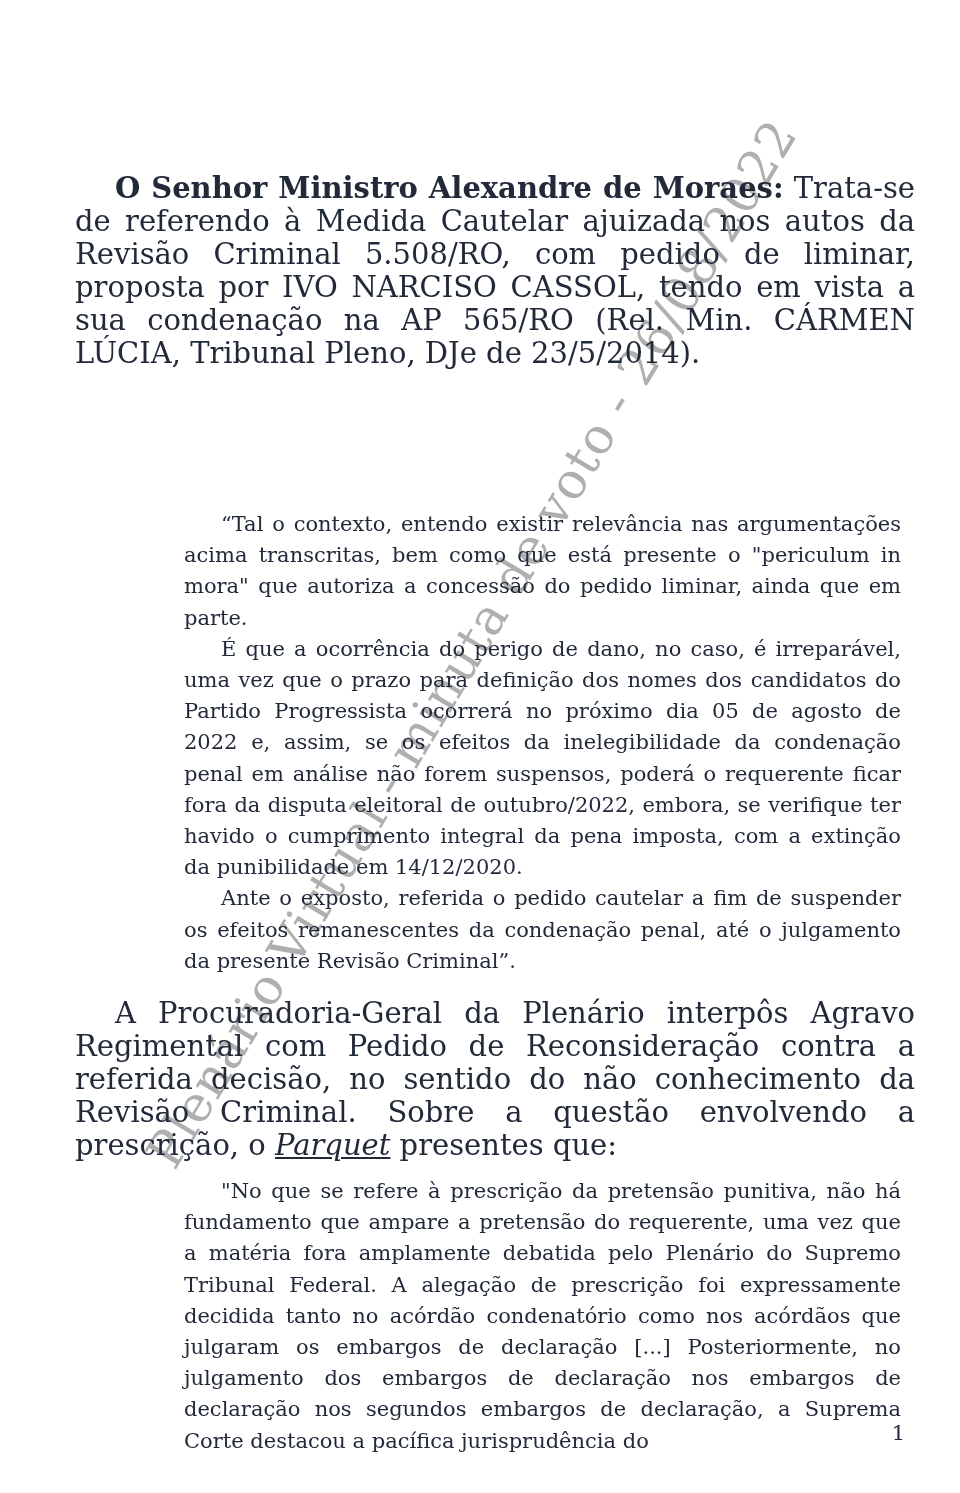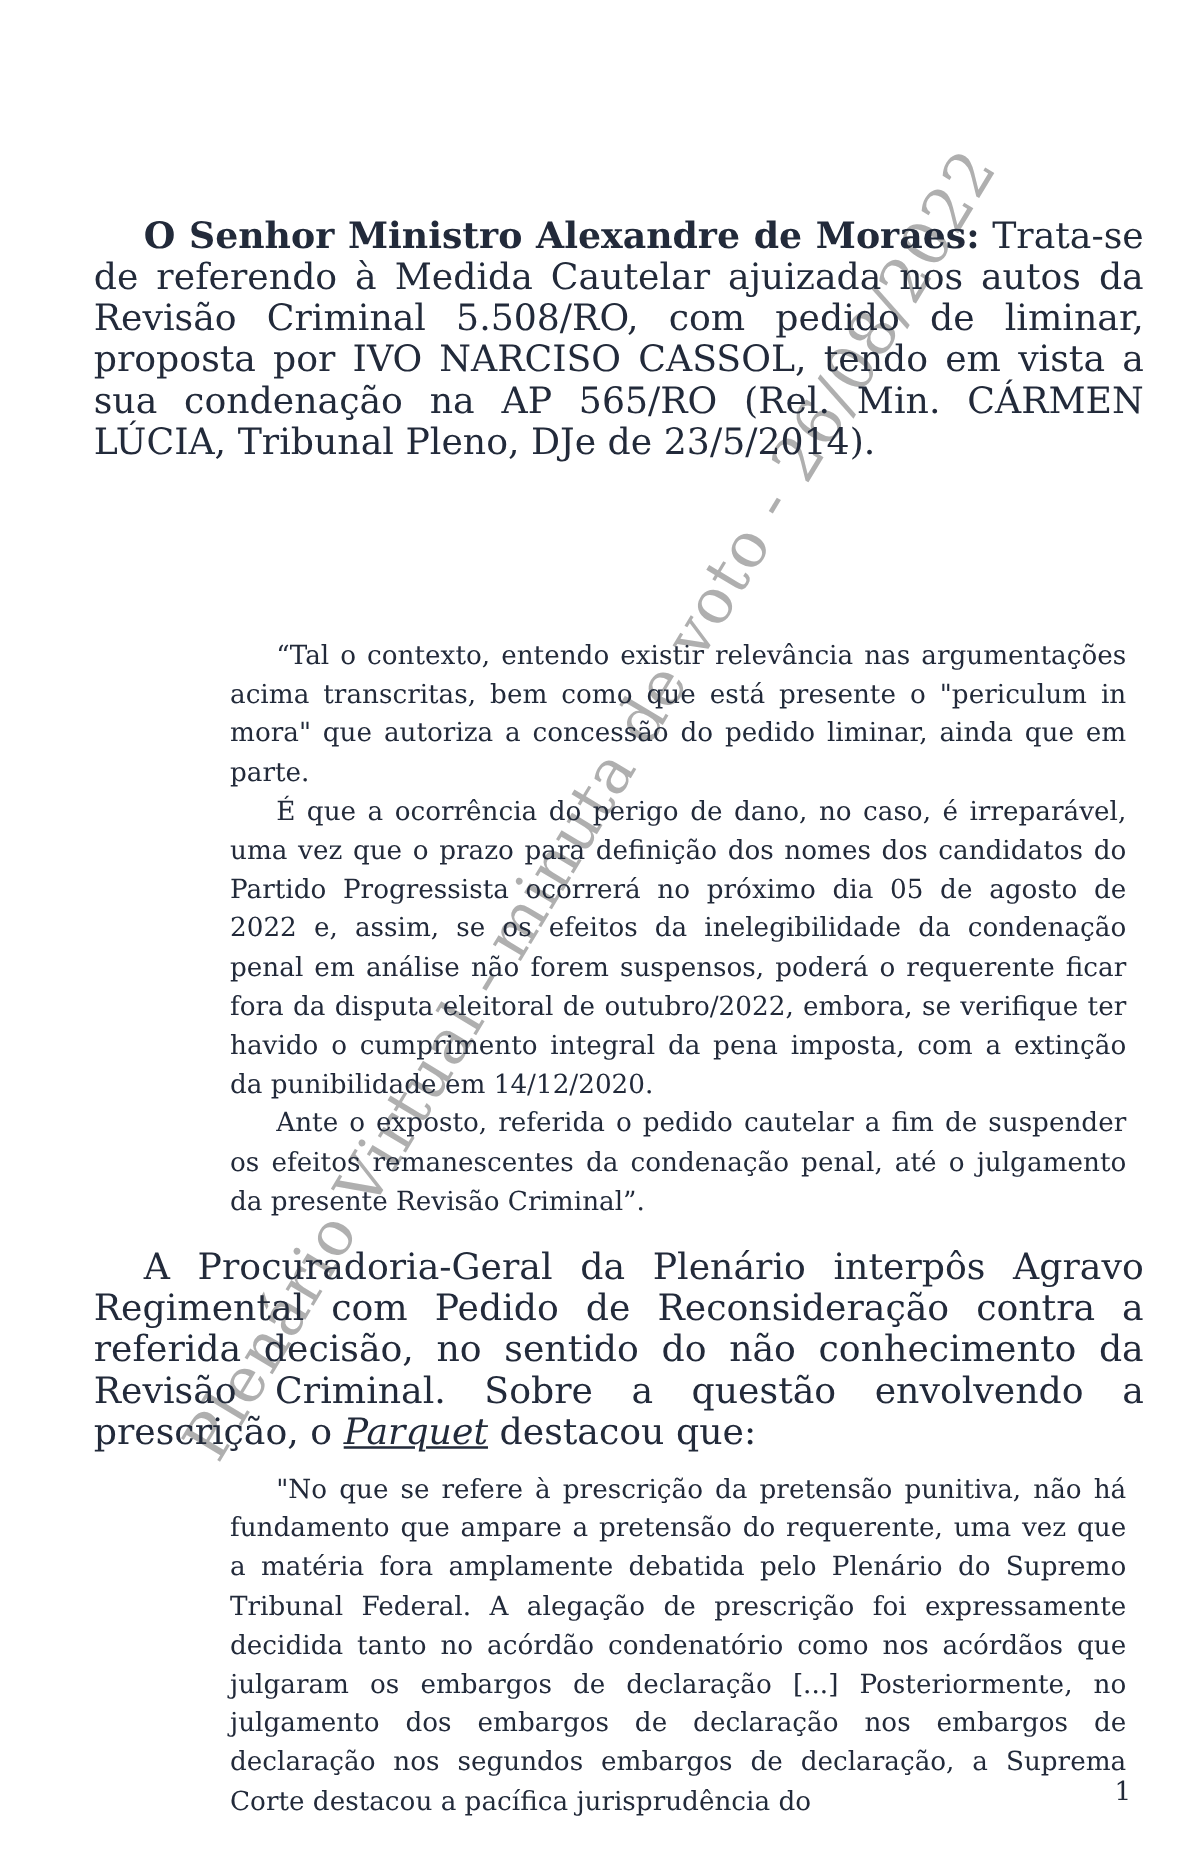--- a/index.html
+++ b/index.html
@@ -79,21 +79,21 @@
   </p>
 
 
   <div class="layer quote-block q1">
     <p>“Tal o contexto, entendo existir relevância nas argumentações acima transcritas, bem como que está presente o "periculum in mora" que autoriza a concessão do pedido liminar, ainda que em parte.</p>
     <p>É que a ocorrência do perigo de dano, no caso, é irreparável, uma vez que o prazo para definição dos nomes dos candidatos do Partido Progressista ocorrerá no próximo dia 05 de agosto de 2022 e, assim, se os efeitos da inelegibilidade da condenação penal em análise não forem suspensos, poderá o requerente ficar fora da disputa eleitoral de outubro/2022, embora, se verifique ter havido o cumprimento integral da pena imposta, com a extinção da punibilidade em 14/12/2020.</p>
     <p>Ante o exposto, referida o pedido cautelar a fim de suspender os efeitos remanescentes da condenação penal, até o julgamento da presente Revisão Criminal”.</p>
   </div>
 
   <p class="layer body-para p3">
-    <span>A Procuradoria-Geral da Plenário interpôs Agravo Regimental com Pedido de Reconsideração contra a referida decisão, no sentido do não conhecimento da Revisão Criminal. Sobre a questão envolvendo a prescrição, o </span><span class="italic">Parquet</span><span> destacou que:</span>
+    <span>A Procuradoria-Geral da Plenário interpôs Agravo Regimental com Pedido de Reconsideração contra a referida decisão, no sentido do não conhecimento da Revisão Criminal. Sobre a questão envolvendo a prescrição, o </span><span class="italic">Parquet</span><span> presentes que:</span>
   </p>
 
   <div class="layer quote-block q2">
     <p>"No que se refere à prescrição da pretensão punitiva, não há fundamento que ampare a pretensão do requerente, uma vez que a matéria fora amplamente debatida pelo Plenário do Supremo Tribunal Federal. A alegação de prescrição foi expressamente decidida tanto no acórdão condenatório como nos acórdãos que julgaram os embargos de declaração [...] Posteriormente, no julgamento dos embargos de declaração nos embargos de declaração nos segundos embargos de declaração, a Suprema Corte destacou a pacífica jurisprudência do</p>
   </div>
 
   <div class="layer pagenum">1</div>
 
 </div>
 

